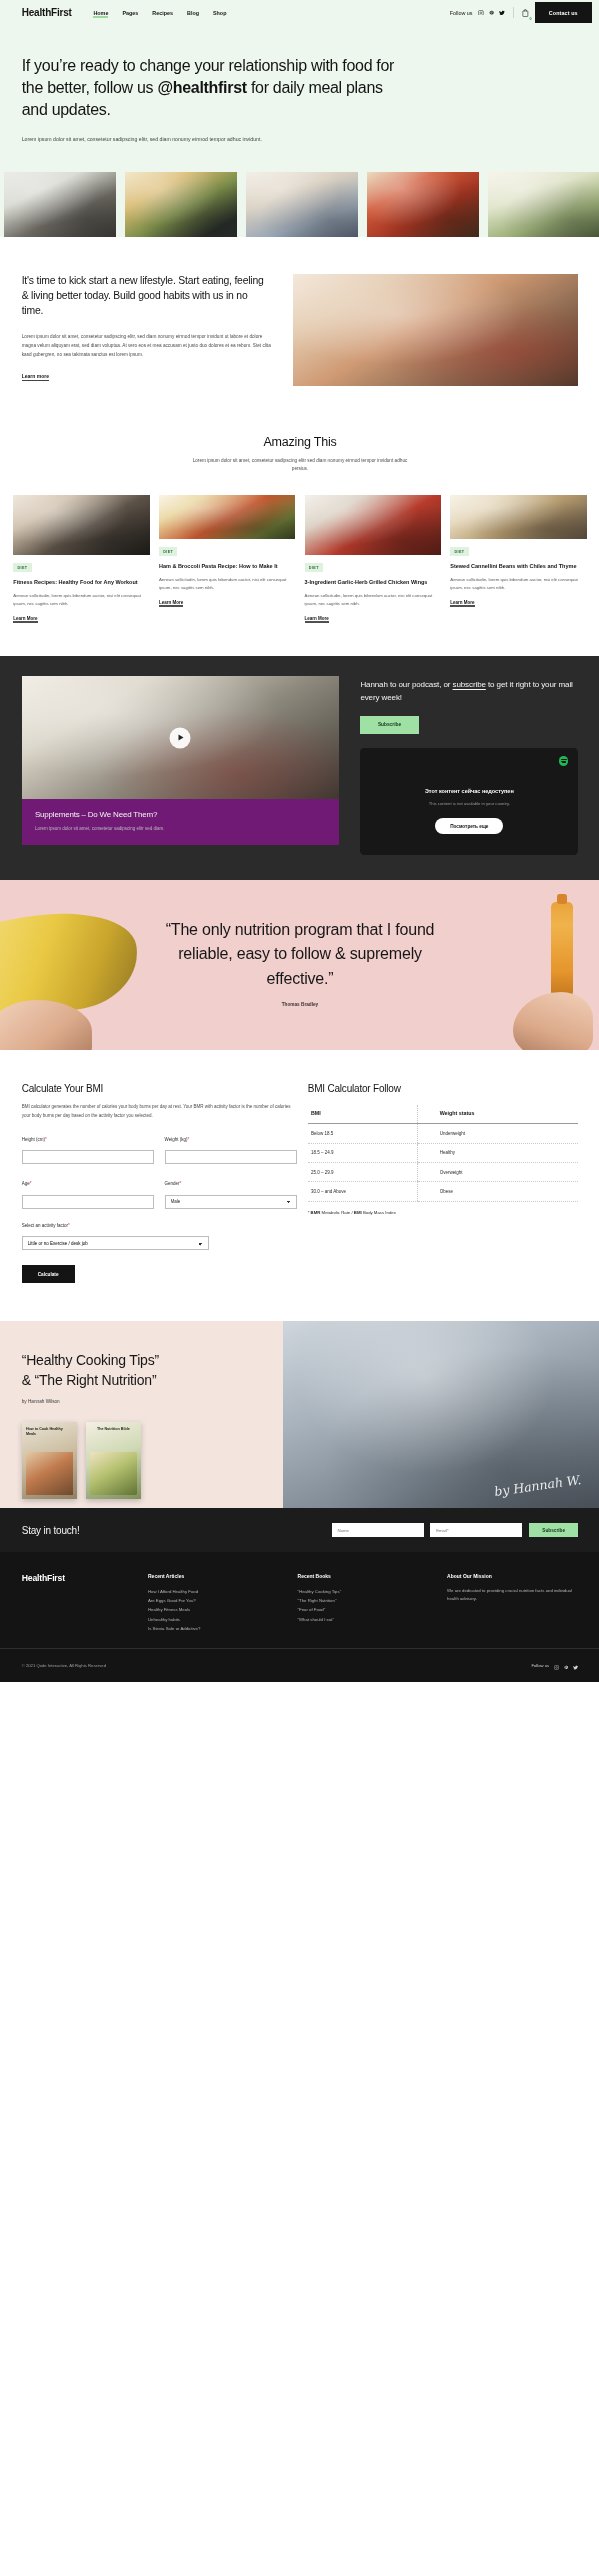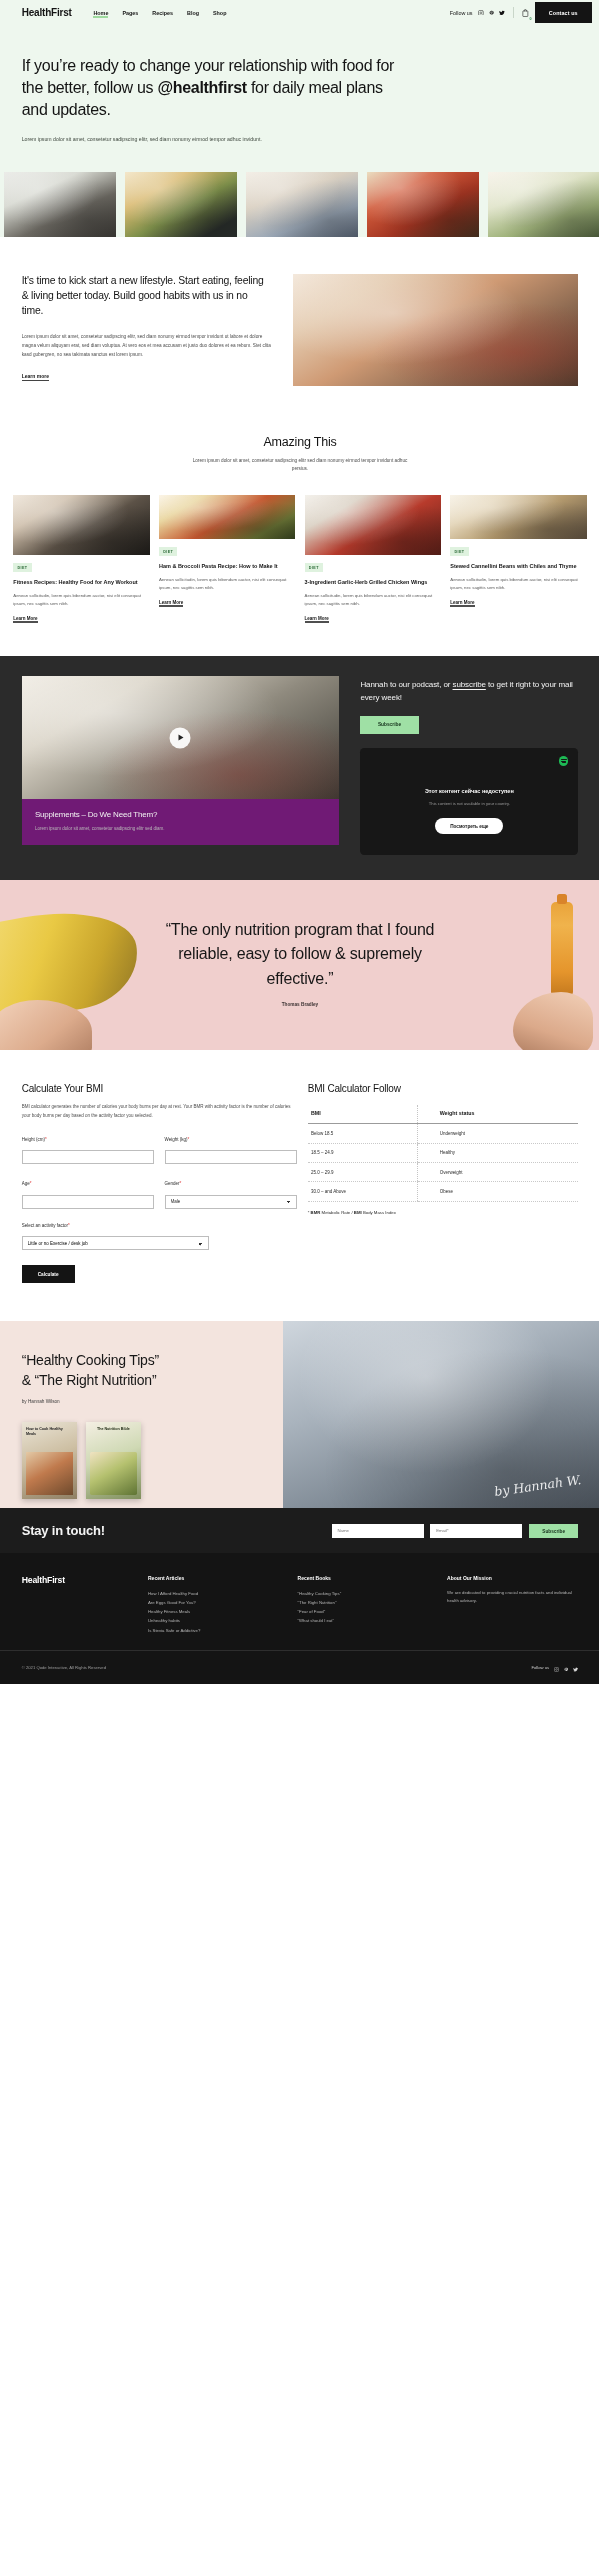--- a/index.html
+++ b/index.html
@@ -358,21 +358,21 @@
     position: absolute; right: 18.3px; bottom: 15px; z-index: 3;
     font-family: "DejaVu Serif", serif; font-style: italic;
     font-size: 12.5px; color: rgba(255,255,255,.88);
     transform: rotate(-8deg);
   }
 
   
   .newsletter {
     background: #1c1c1c; padding: 15px 21.7px; display: flex; align-items: center; gap: 10.8px;
   }
-  .newsletter .nl-title { font-size: 13px; font-weight: 700; color: #f4f4f4; letter-spacing: -0.2px; }
+  .newsletter .nl-title { font-size: 10px; font-weight: 400; color: #f4f4f4; letter-spacing: -0.2px; }
   .newsletter .nl-fields { margin-left: auto; display: flex; gap: 6.7px; align-items: center; }
   .newsletter input {
     height: 13.3px; border: none; background: #fff; width: 92px;
     font-size: 4.3px; padding: 0 5.8px; font-family: "Liberation Sans", sans-serif; color:#333;
   }
   .newsletter .nl-btn {
     background: #9fe0a5; color: #15301b; border: none;
     font-size: 4.7px; font-weight: 700; padding: 5px 13.3px; height: 13.3px; cursor: pointer;
   }
 

